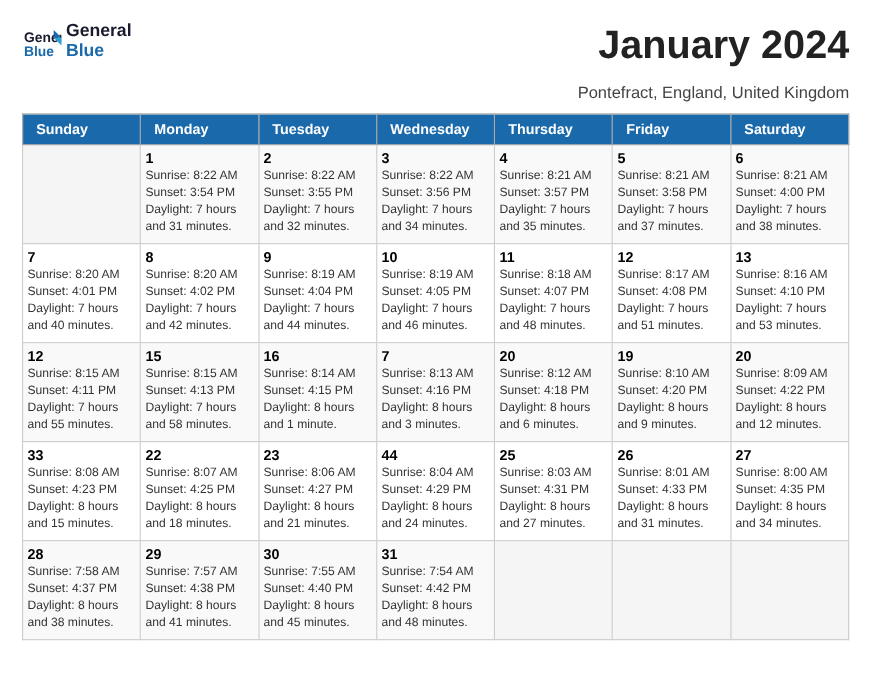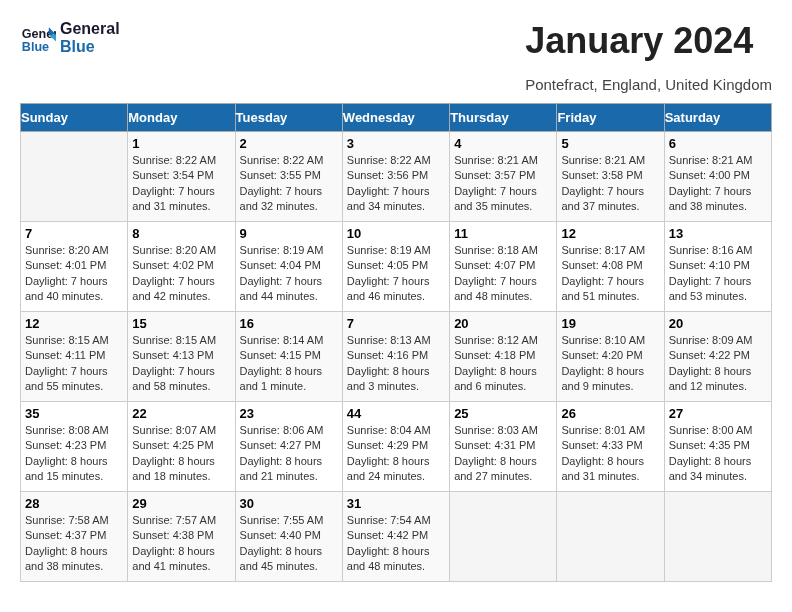--- a/index.html
+++ b/index.html
@@ -19,41 +19,41 @@
     .logo {
       display: flex;
       align-items: center;
       gap: 4px;
     }
     .logo-icon {
       width: 36px;
       height: 36px;
     }
     .title-area {
-      text-align: left;
+      text-align: right;
     }
     .month-title {
       font-size: 36px;
       font-weight: bold;
       color: #222;
     }
     .location {
       font-size: 15px;
       color: #444;
       margin-top: 14px;
     }
     table {
       width: 100%;
       border-collapse: collapse;
       font-size: 11px;
     }
     thead tr th {
       background-color: #1a6aab;
       color: #fff;
-      padding: 6px 0;
+      padding: 6px 12px;
       text-align: left;
       font-size: 13px;
       font-weight: bold;
       border: 1px solid #aaa;
     }
     tbody tr td {
       border: 1px solid #ccc;
       vertical-align: top;
       padding: 4px;
       width: 14.28%;
@@ -196,21 +196,21 @@
           <span class="day-number">19</span>
           <div class="day-info">Sunrise: 8:10 AM<br>Sunset: 4:20 PM<br>Daylight: 8 hours<br>and 9 minutes.</div>
         </td>
         <td>
           <span class="day-number">20</span>
           <div class="day-info">Sunrise: 8:09 AM<br>Sunset: 4:22 PM<br>Daylight: 8 hours<br>and 12 minutes.</div>
         </td>
       </tr>
       <tr>
         <td>
-          <span class="day-number">35</span>
+          <span class="day-number">33</span>
           <div class="day-info">Sunrise: 8:08 AM<br>Sunset: 4:23 PM<br>Daylight: 8 hours<br>and 15 minutes.</div>
         </td>
         <td>
           <span class="day-number">22</span>
           <div class="day-info">Sunrise: 8:07 AM<br>Sunset: 4:25 PM<br>Daylight: 8 hours<br>and 18 minutes.</div>
         </td>
         <td>
           <span class="day-number">23</span>
           <div class="day-info">Sunrise: 8:06 AM<br>Sunset: 4:27 PM<br>Daylight: 8 hours<br>and 21 minutes.</div>
         </td>

